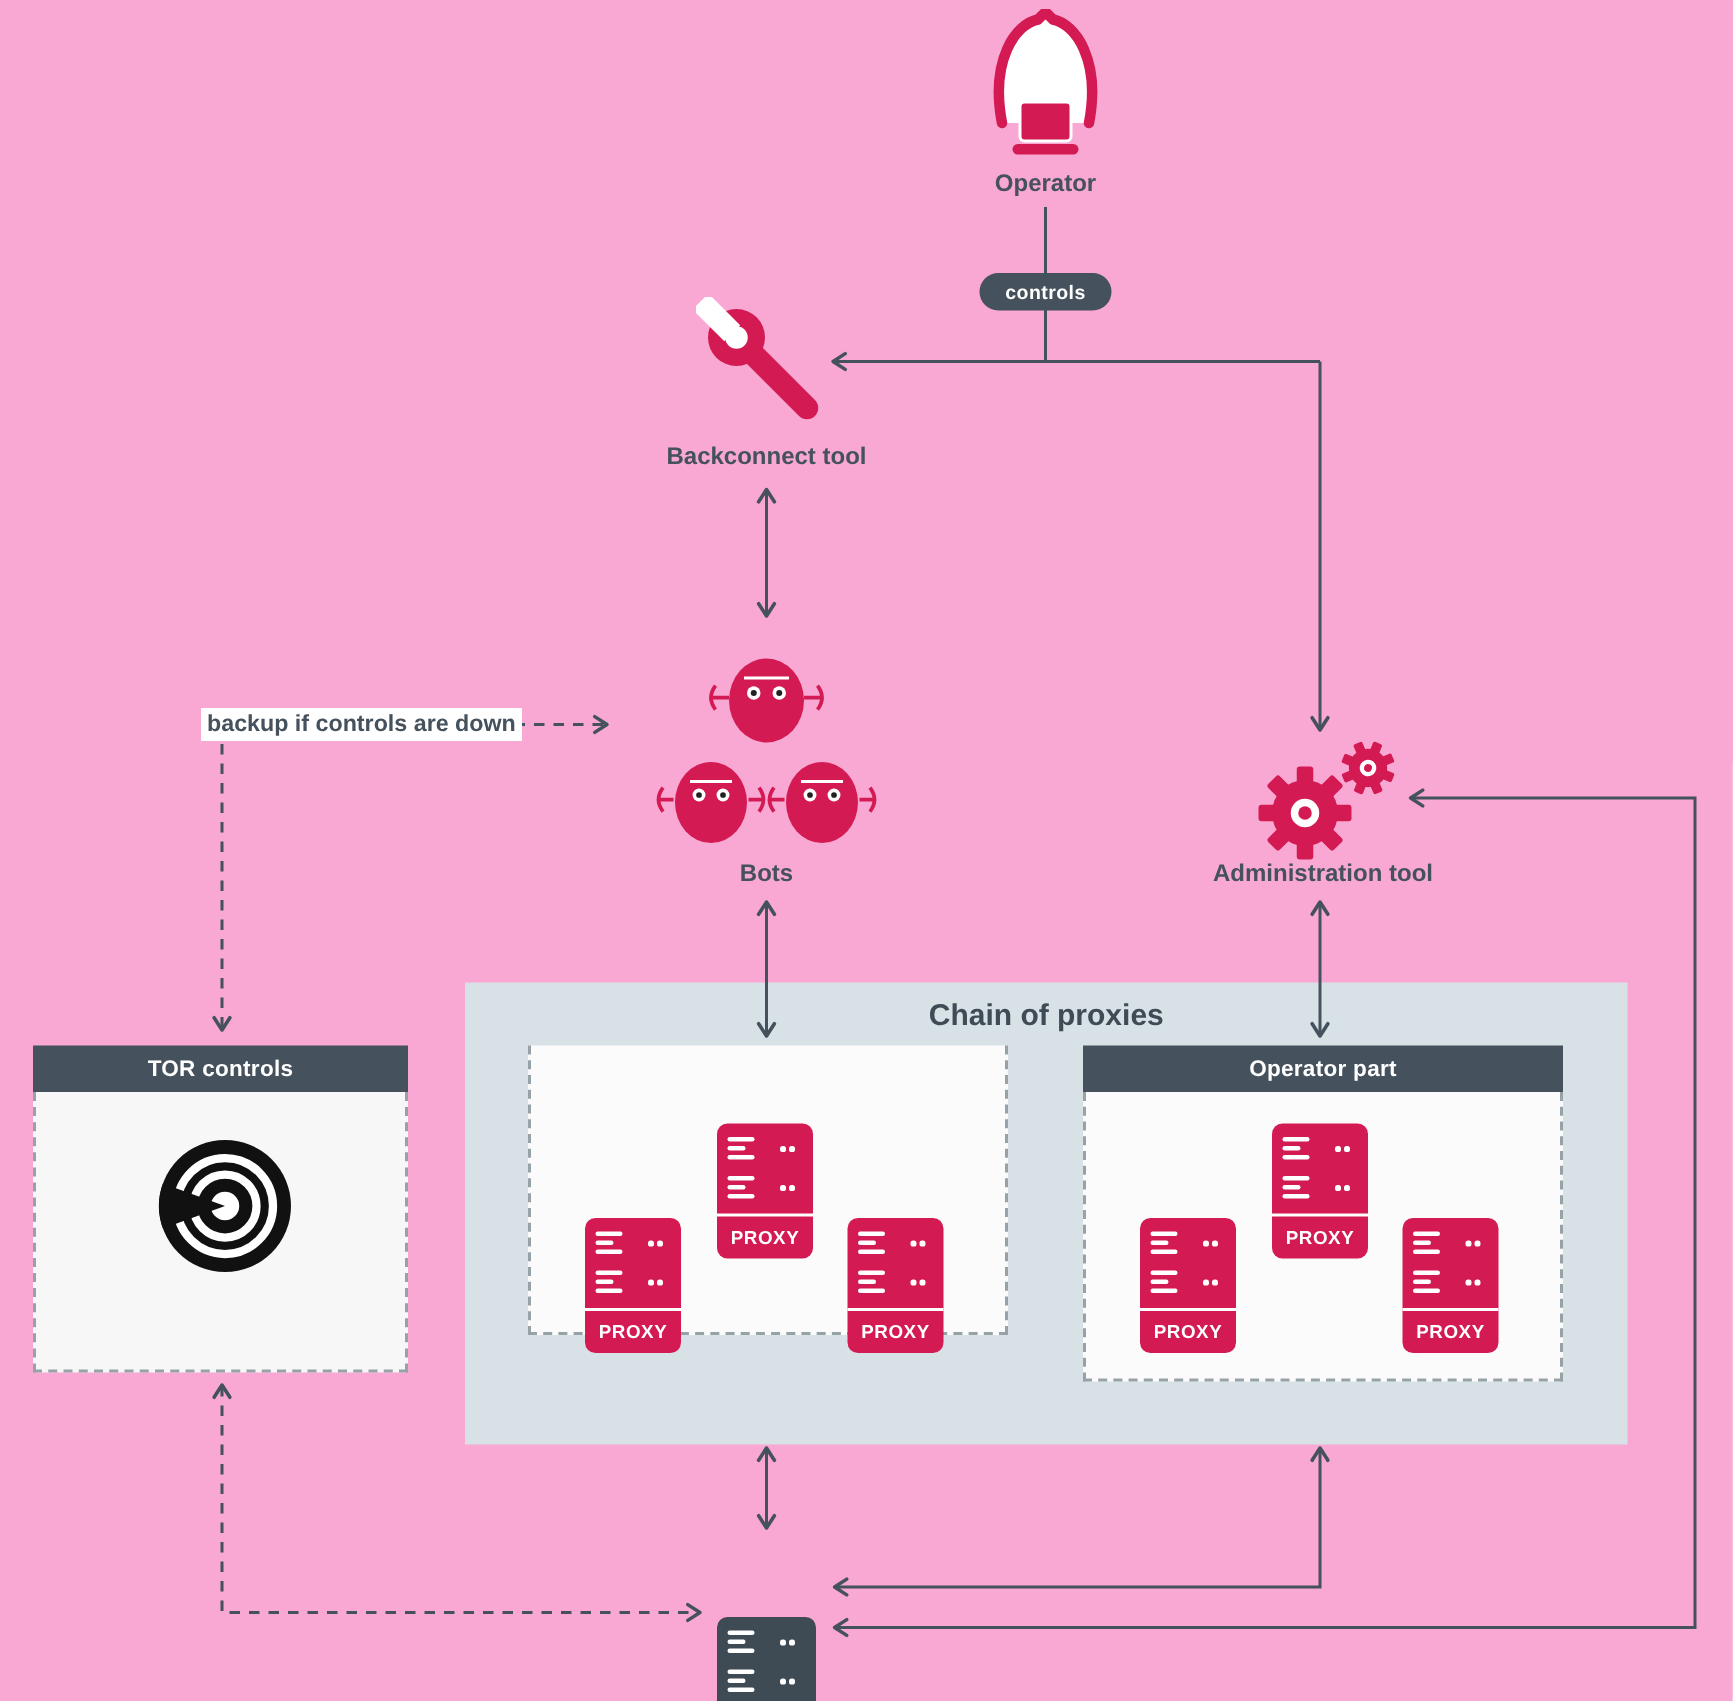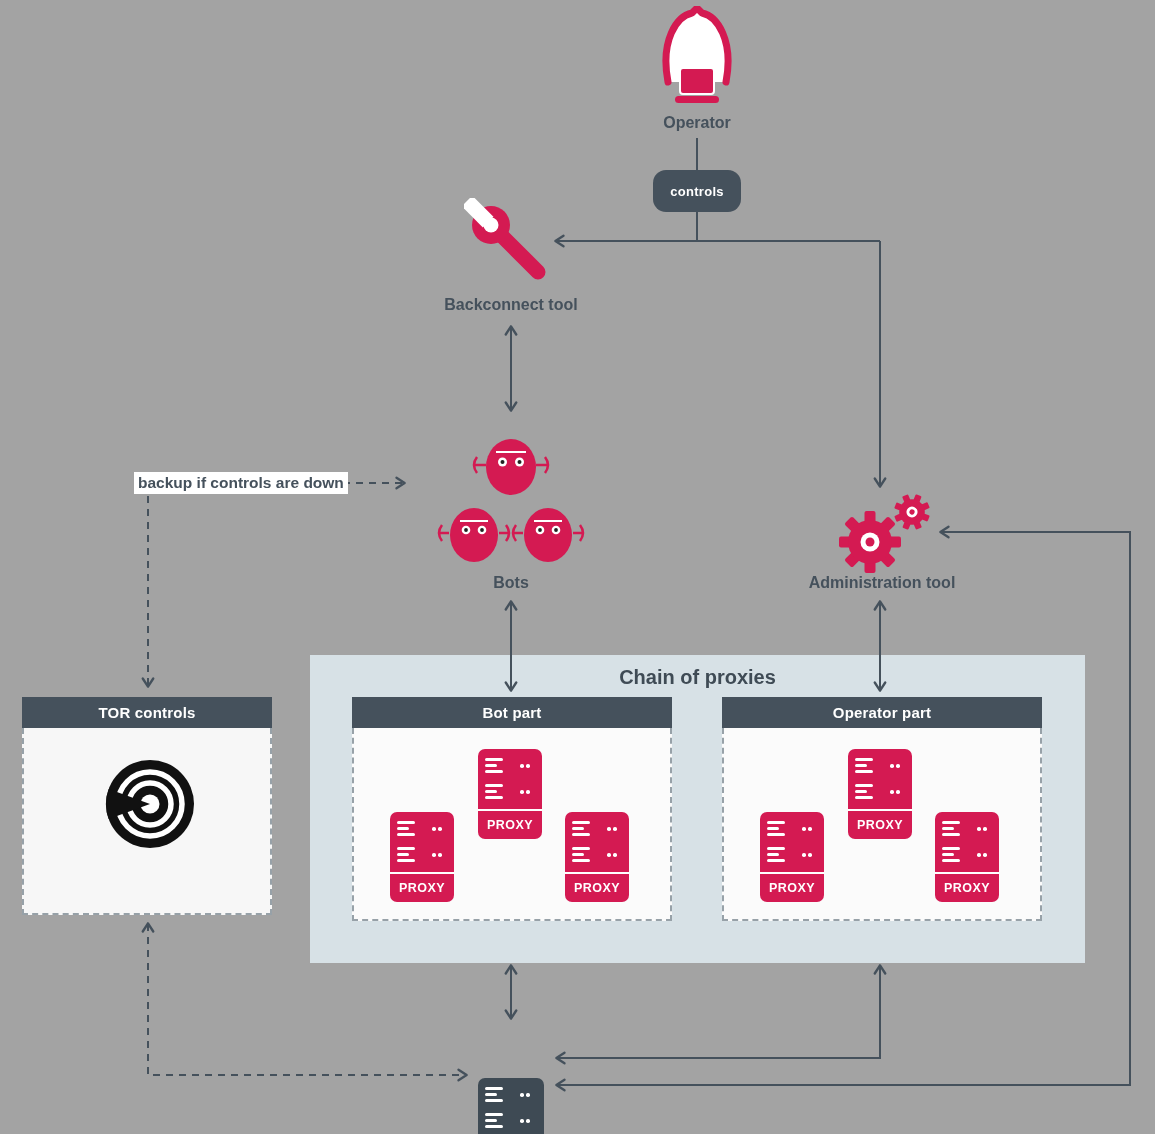--- a/index.html
+++ b/index.html
@@ -1,17 +1,17 @@
 <!DOCTYPE html>
 <html><head>
 <meta charset="utf-8">
 <style>
   * { margin:0; padding:0; box-sizing:border-box; }
   body { font-family:"Liberation Sans",sans-serif; background:#ffffff; }
-  .canvas { position:relative; width:1155px; height:1134px; background:#a3a3a3; overflow:hidden; }
+  .canvas { position:relative; width:1155px; height:1134px; background:#f9a8d4; overflow:hidden; }
 
   .connectors { position:absolute; left:0; top:0; z-index:4; pointer-events:none; }
   .ln { stroke:#45515c; stroke-width:2; fill:none; }
   .dash { stroke-dasharray:7 6; }
 
   .icon { position:absolute; z-index:2; }
   .lbl { position:absolute; z-index:2; color:#45515c; font-size:16px; font-weight:600; text-align:center; }
   .note { position:absolute; z-index:5; color:#45515c; font-size:15.5px; font-weight:600; background:#fff; padding:0 4px; line-height:22px; }
   .pill { position:absolute; z-index:5; background:#45515c; color:#fff; font-size:13px; font-weight:600;
           border-radius:13px; display:flex; align-items:center; justify-content:center; letter-spacing:.3px; }
@@ -70,21 +70,21 @@
     <path class="ln dash" d="M148,924 V1075 H466" marker-start="url(#arw)" marker-end="url(#arw)"></path>
   </svg>
 
   <svg class="icon" style="left:649px;top:6px" width="96" height="104" viewBox="0 0 96 104">
     <path d="M19,76 C11,34 28,10 43,7 L48,2 L53,7 C68,10 85,34 77,76" fill="#ffffff" stroke="#d41a52" stroke-width="7" stroke-linecap="round" stroke-linejoin="round"></path>
     <circle cx="48" cy="42" r="14" fill="#ffffff"></circle>
     <rect x="31" y="62" width="34" height="26" rx="3" fill="#d41a52" stroke="#ffffff" stroke-width="2"></rect>
     <rect x="26" y="90" width="44" height="7" rx="3.5" fill="#d41a52"></rect>
   </svg>
   <div class="lbl" style="left:627px;top:114px;width:140px">Operator</div>
-  <div class="pill" style="left:653px;top:170px;width:88px;height:42px">controls</div>
+  <div class="pill" style="left:653px;top:182px;width:88px;height:25px">controls</div>
 
   <svg class="icon" style="left:464px;top:198px" width="90" height="90" viewBox="0 0 90 90">
     <line x1="36" y1="36" x2="74" y2="74" stroke="#d41a52" stroke-width="15" stroke-linecap="round"></line>
     <circle cx="27" cy="27" r="19" fill="#d41a52"></circle>
     <g transform="translate(27,27) rotate(-45)">
       <rect x="-7.5" y="-34" width="15" height="30" fill="#ffffff"></rect>
     </g>
     <circle cx="27" cy="27" r="7.5" fill="#ffffff"></circle>
   </svg>
   <div class="lbl" style="left:411px;top:296px;width:200px">Backconnect tool</div>
@@ -161,21 +161,20 @@
       <circle r="4.5" fill="#d41a52"></circle>
     </g>
   </svg>
   <div class="lbl" style="left:772px;top:574px;width:220px">Administration tool</div>
 
   <div class="note" style="left:134px;top:472px">backup if controls are down</div>
 
   <div class="panel" style="left:310px;top:655px;width:775px;height:308px">
     <div class="panel-title">Chain of proxies</div>
     <div class="part" style="left:42px;top:42px">
-      <div class="part-header">Bot part</div>
       <div class="part-body"></div>
     </div>
     <div class="part" style="left:412px;top:42px">
       <div class="part-header">Operator part</div>
       <div class="part-body"></div>
     </div>
   </div>
 
   <div class="server proxy" style="left:478px;top:749px">
     <span class="bar r1"></span>

